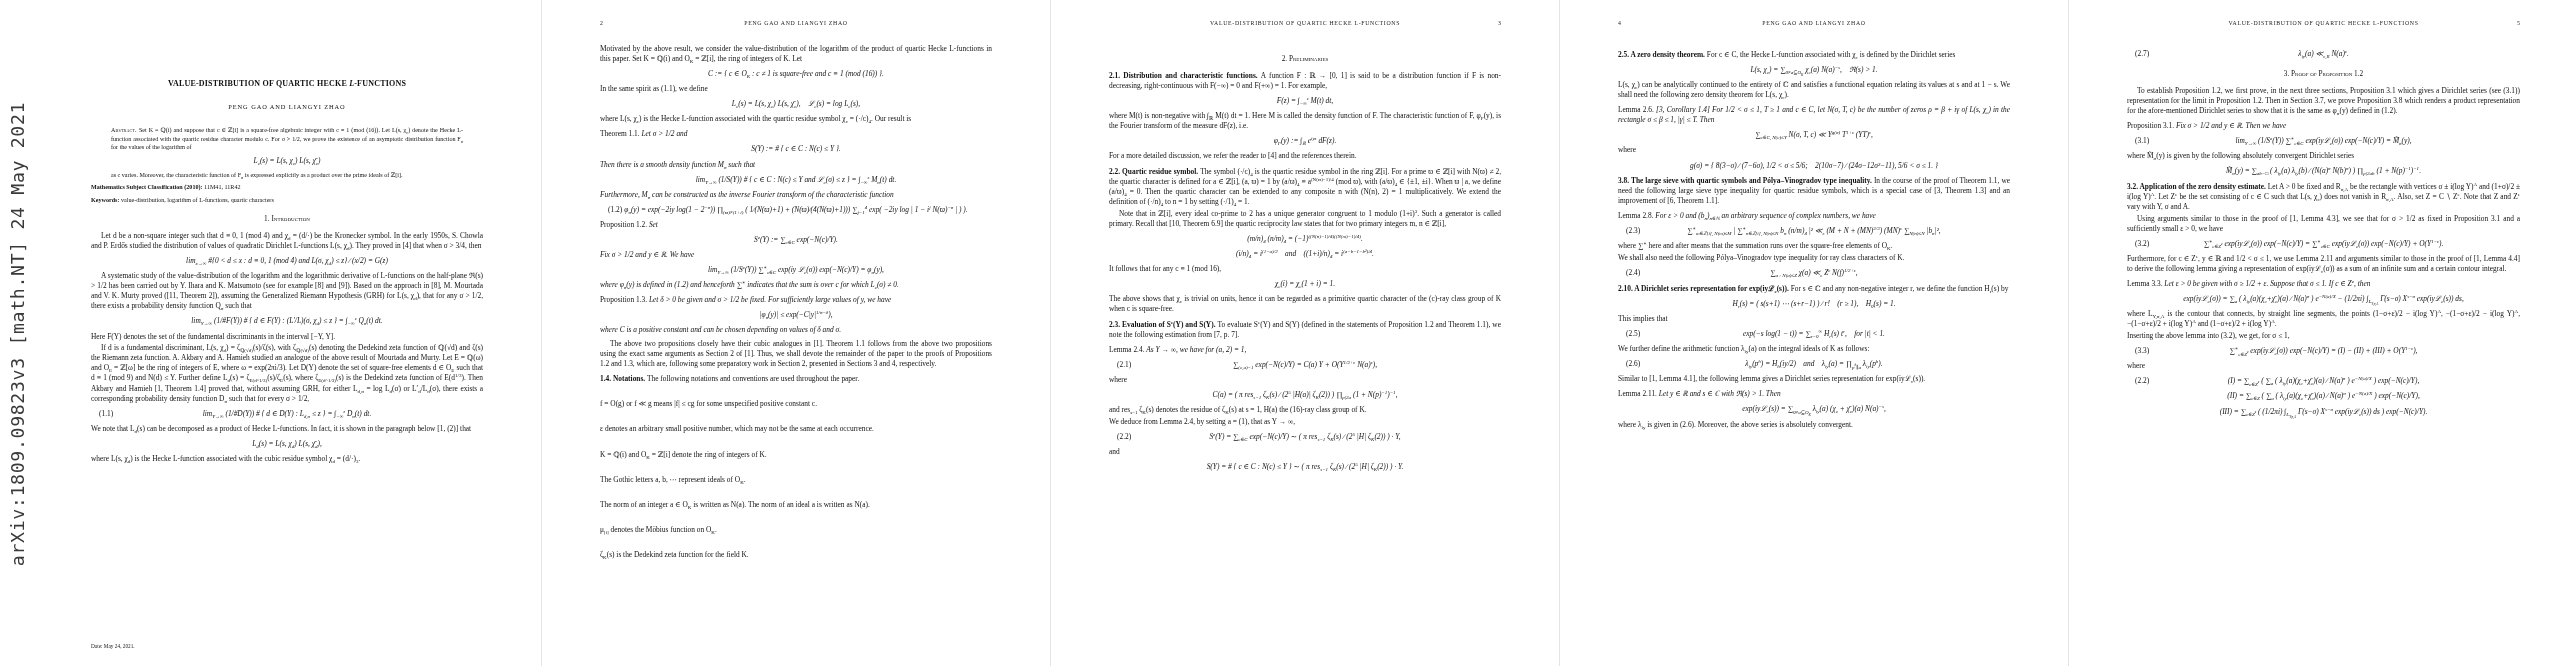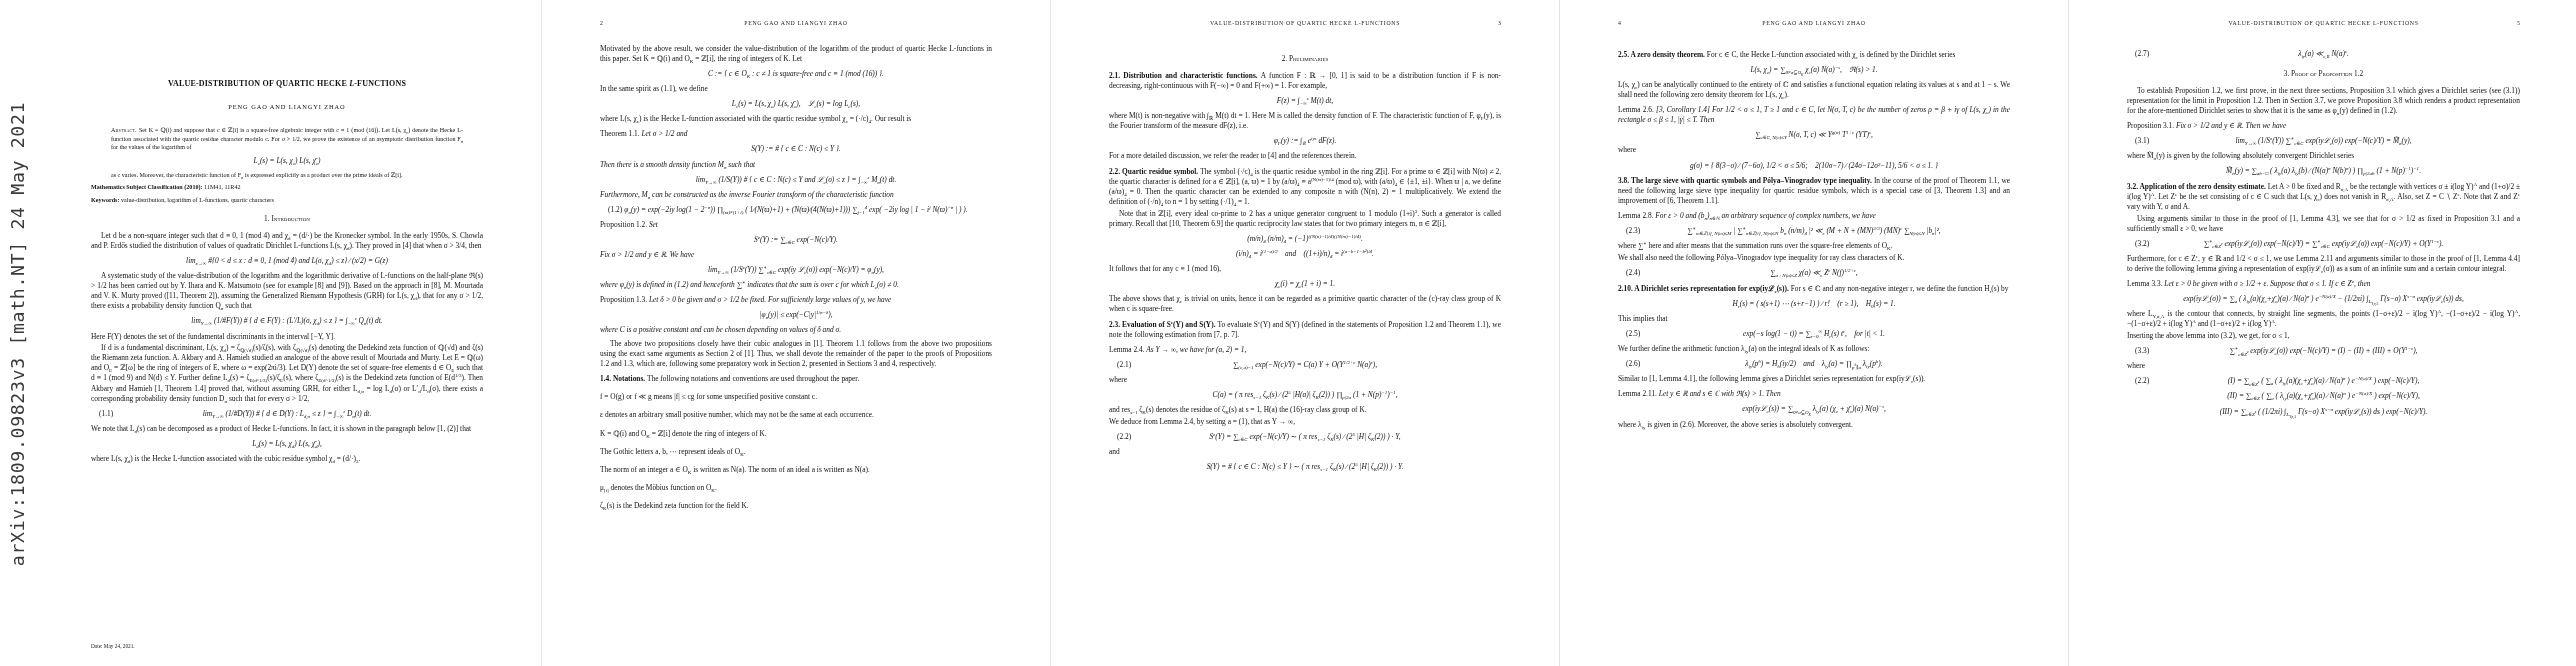--- a/index.html
+++ b/index.html
@@ -38,21 +38,21 @@
   .b-sec{text-align:center;font-variant:small-caps;font-size:7.3px;margin:10px 0 6.7px;}
   .b-sub{text-align:justify;margin:5.6px 0 1.7px;}
   .b-sub .lead{font-weight:bold;}
   .b-p{text-indent:10px;text-align:justify;margin:0 0 1.7px;}
   .b-pn{text-align:justify;margin:0 0 1.7px;}
   .b-thm{font-style:italic;text-align:justify;margin:5px 0 3.3px;}
   .b-thm .lead{font-style:normal;font-weight:normal;}
   .b-eq{position:relative;text-align:center;font-style:italic;margin:5px 0;padding:0 2.2px;}
   .b-eq .eqtag{position:absolute;left:8px;top:50%;transform:translateY(-50%);font-style:normal;}
   .b-eq .eqbody{display:inline-block;max-width:92%;}
-  .b-list .notation-item{margin:8px 0;text-align:justify;}
+  .b-list .notation-item{margin:15px 0;text-align:justify;}
   sub,sup{font-size:68%;line-height:0;}
 </style>
 </head>
 <body>
 
 <div class="canvas">
   <div class="watermark">
     <span>arXiv:1809.09823v3  [math.NT]  24 May 2021</span>
   </div>
   <div class="pages" id="pages">

